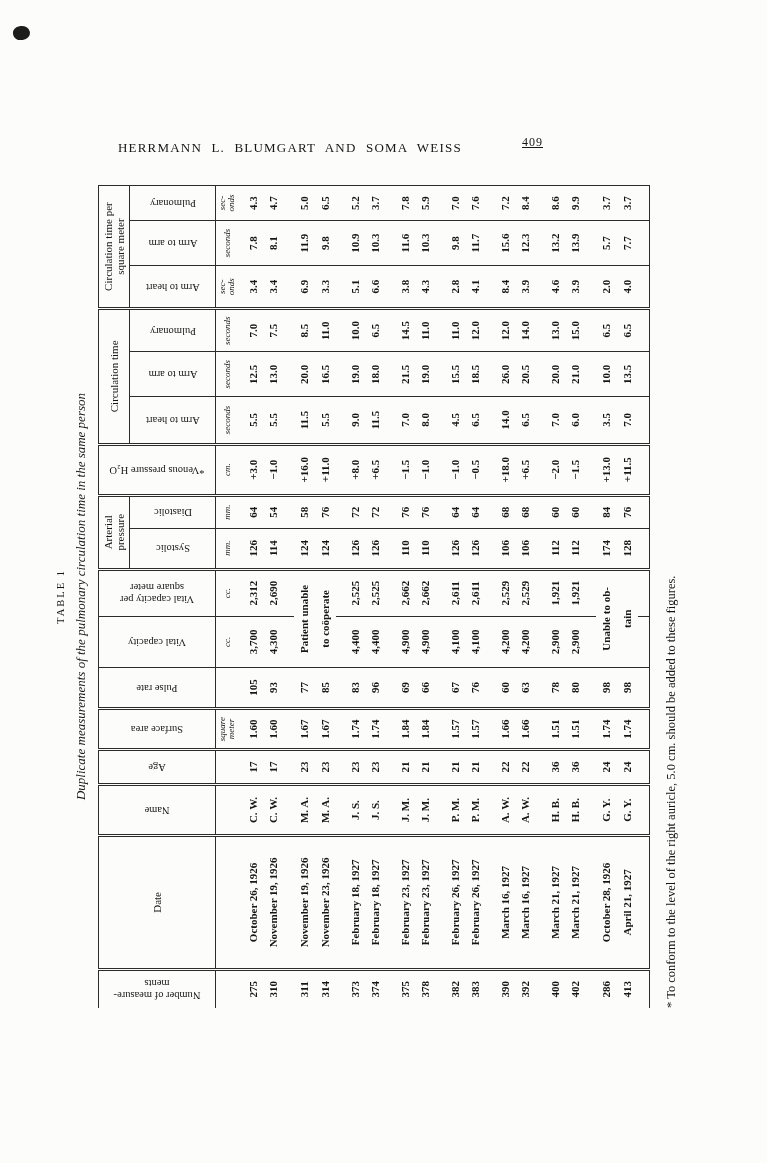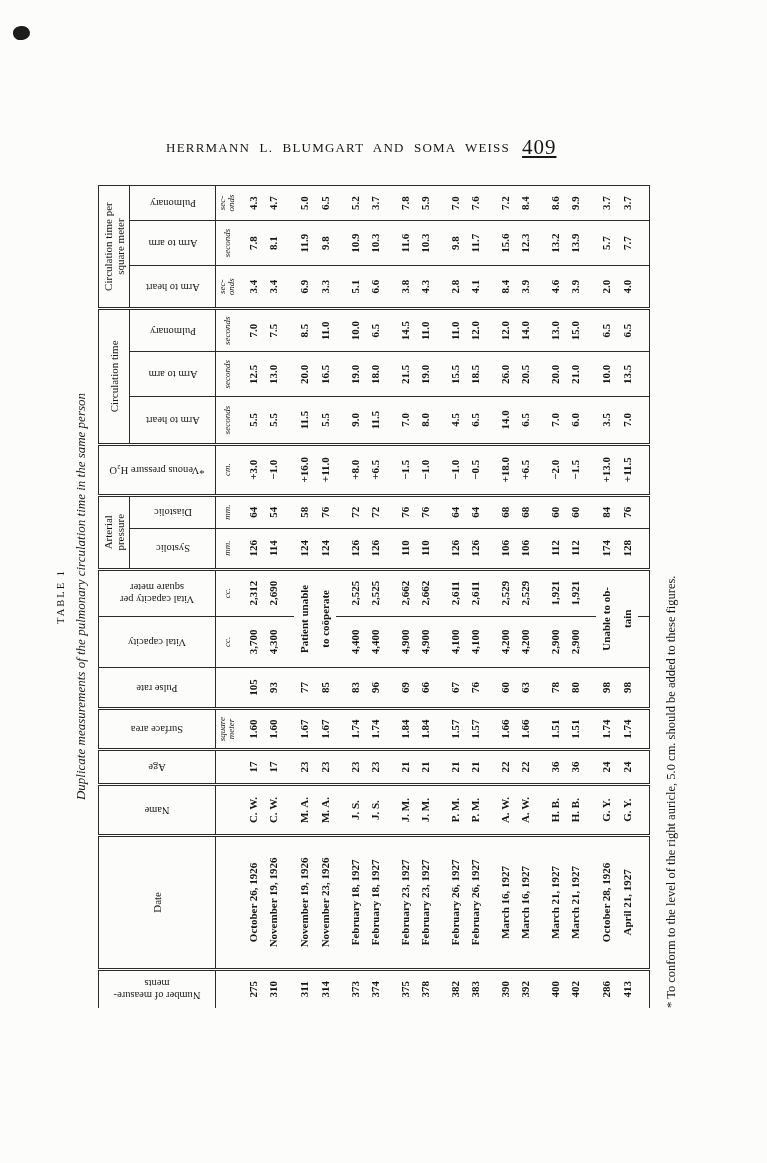--- a/index.html
+++ b/index.html
@@ -1,20 +1,20 @@
 <!DOCTYPE html>
 <html><head>
 <meta charset="utf-8">
 <style>
   html,body{margin:0;padding:0;background:#e8e8e4;}
   .page{position:relative;width:767px;height:1163px;background:#fcfcfa;overflow:hidden;
         font-family:"Liberation Serif","DejaVu Serif",serif;color:#161616;}
-  .pagehead{position:absolute;top:140px;left:128px;width:420px;text-align:center;
+  .pagehead{position:absolute;top:140px;left:118px;width:420px;text-align:left;
         font-size:13px;letter-spacing:1.2px;word-spacing:5px;white-space:nowrap;}
-  .pageno{position:absolute;top:135px;left:522px;font-size:21px;letter-spacing:1px;text-decoration:underline;}
+  .pageno{position:absolute;top:135px;left:522px;font-size:12px;letter-spacing:1px;text-decoration:underline;}
   .inkblob{position:absolute;left:13px;top:26px;width:17px;height:14px;background:#1d1d1b;
         border-radius:46% 54% 50% 48%;transform:rotate(-8deg);}
   
   .rotor{position:absolute;left:55px;top:1008px;width:823px;height:617px;
         transform:rotate(-90deg);transform-origin:0 0;}
   .caption{width:823px;text-align:center;}
   .cap-label{font-size:10.5px;letter-spacing:2px;}
   .cap-title{font-style:italic;font-size:13px;margin-top:7px;}
   table.meas{border-collapse:collapse;table-layout:fixed;width:823px;margin-top:9px;
         border-top:1.5px solid #2b2b2b;border-bottom:1.5px solid #2b2b2b;border-right:1.5px solid #2b2b2b;}

